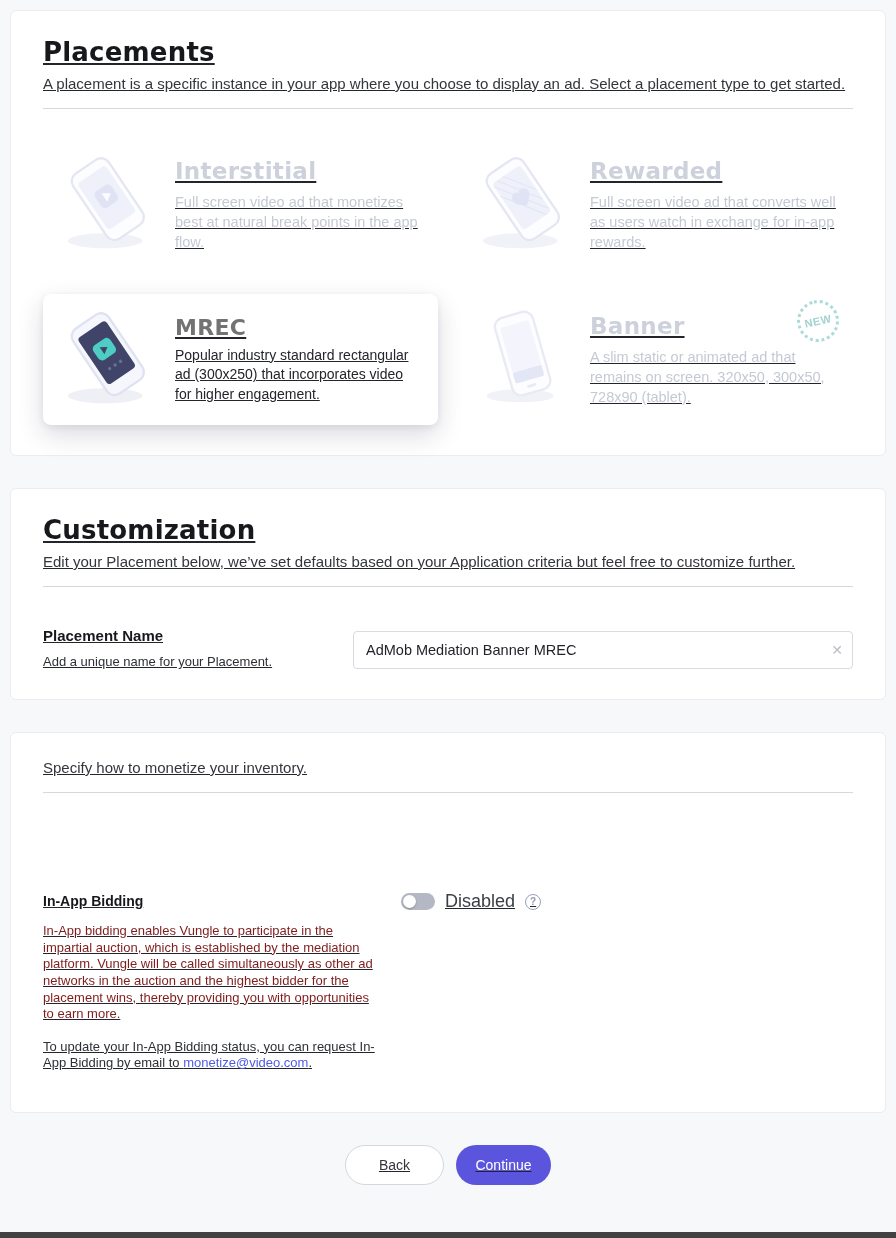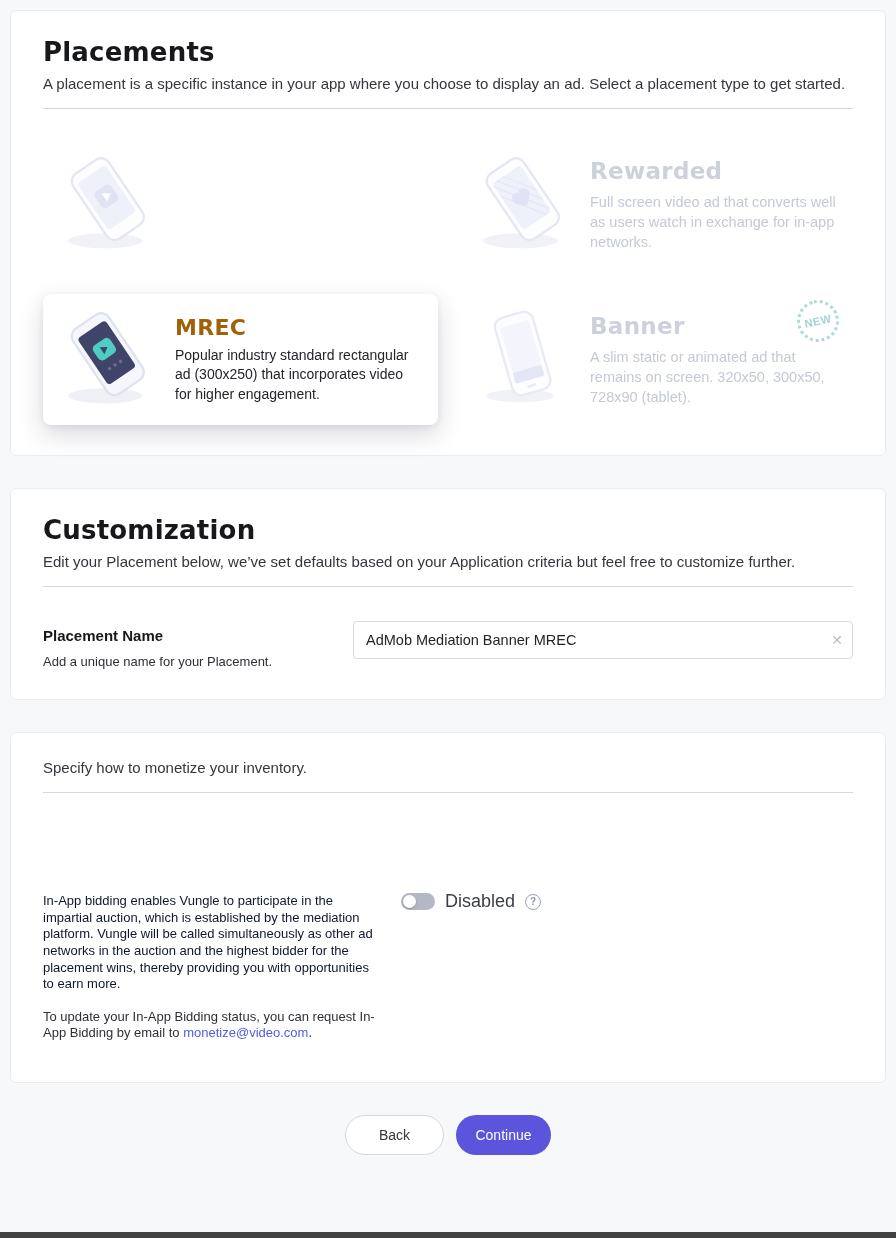--- a/index.html
+++ b/index.html
@@ -5,21 +5,21 @@
   * { box-sizing: border-box; }
   html,body { margin:0; padding:0; }
   body {
     width: 896px; height: 1238px;
     background: #f7f8f9;
     font-family: "Liberation Sans", sans-serif;
     color: #23252b;
     position: relative;
     overflow: hidden;
   }
-  .page { padding: 10px 10px 0; }
+  .page { padding: 10px 10px 0; text-decoration: underline; }
   .card {
     background: #fff;
     border: 1px solid #ececee;
     border-radius: 6px;
     padding: 26px 32px 30px;
     margin-bottom: 32px;
   }
   h1.card-title {
     font-family: "DejaVu Sans", sans-serif;
     font-size: 26px; font-weight: 700;
@@ -52,33 +52,33 @@
     margin: 0 0 8px; color: #ccd1db; letter-spacing: .3px;
   }
   .ptype p {
     margin: 0; font-size: 14.5px; line-height: 1.38; color: #c4c9d3;
   }
   .ptype.selected {
     background: #fff; border-radius: 8px;
     box-shadow: 0 10px 26px rgba(30,34,60,.16), 0 2px 6px rgba(30,34,60,.08);
     padding: 12px 20px 12px 8px;
   }
-  .ptype.selected h3 { color: #a16207; font-size: 22px; margin-bottom: 6px; }
+  .ptype.selected h3 { color: #737373; font-size: 22px; margin-bottom: 6px; }
   .ptype.selected p { color: #23252b; font-size: 14px; line-height: 1.4; }
   .new-badge {
     position: absolute; top: 6px; right: 14px;
     width: 42px; height: 42px; border-radius: 50%;
     border: 3px dotted #aadbd8; color: #9fd4d2;
     display: flex; align-items: center; justify-content: center;
     font-size: 11px; font-weight: 700; letter-spacing: .5px;
     transform: rotate(-12deg);
   }
 
   
-  .custom-row { display: flex; align-items: flex-start; margin-top: 34px; }
+  .custom-row { display: flex; align-items: flex-end; margin-top: 34px; }
   .field-label { font-size: 15px; font-weight: 700; color: #17181c; margin: 6px 0 10px; }
   .field-help { font-size: 13px; color: #2d3036; margin: 0; }
   .custom-left { flex: 1; }
   .input-wrap { position: relative; width: 500px; margin-left: 16px; }
   .text-input {
     width: 100%; height: 38px;
     border: 1px solid #d8dbe2; border-radius: 4px;
     padding: 0 34px 0 12px; font-size: 14.5px; color: #22242a;
     font-family: "Liberation Sans", sans-serif;
     outline: none; background: #fff;
@@ -86,21 +86,21 @@
   .clear-x {
     position: absolute; right: 10px; top: 50%; transform: translateY(-52%);
     color: #b9bec7; font-size: 14px; cursor: pointer; line-height: 1;
   }
 
   
   .monet-row { display: flex; align-items: flex-start; margin-top: 100px; }
   .monet-left { width: 340px; flex: none; }
   .monet-right { display: flex; align-items: center; gap: 10px; margin-left: 18px; margin-top: -2px; }
   .bid-label { font-size: 14px; font-weight: 700; color: #17181c; margin: 0 0 14px; }
-  .bid-desc { font-size: 13px; line-height: 1.28; color: #0f172a; margin: 0 0 16px; }
+  .bid-desc { font-size: 13px; line-height: 1.28; color: #7f1d1d; margin: 0 0 16px; }
   .bid-note { font-size: 13px; line-height: 1.28; color: #2d3036; margin: 0; }
   .email-link { color: #4f5de4; text-decoration: none; cursor: pointer; }
   .toggle {
     width: 34px; height: 17px; border-radius: 9px;
     background: #b3b8c4; position: relative; cursor: pointer; flex: none;
   }
   .toggle::after {
     content: ''; position: absolute; left: 2px; top: 2px;
     width: 13px; height: 13px; border-radius: 50%; background: #fff;
     box-shadow: 0 1px 2px rgba(0,0,0,.25);
@@ -153,37 +153,41 @@
           <svg viewBox="0 0 120 110" width="112" height="103">
             <ellipse cx="58" cy="96" rx="40" ry="8" fill="#f0f2f7"></ellipse>
             <g transform="rotate(-34 60 52)">
               <rect x="38" y="10" width="46" height="84" rx="10" fill="#fdfdff" stroke="#e4e7f2" stroke-width="2.5"></rect>
               <rect x="43" y="20" width="36" height="60" rx="4" fill="#eef0fa"></rect>
               <rect x="51" y="38" width="21" height="21" rx="5" fill="#dfe3f4"></rect>
               <path d="M59 43 l8 5.5 l-8 5.5 z" fill="#fdfdff"></path>
             </g>
           </svg>
         </span>
+        <div class="text">
+          <h3>Interstitial</h3>
+          <p>Full screen video ad that monetizes best at natural break points in the app flow.</p>
+        </div>
       </div>
 
       <div class="ptype">
         <span class="icon">
           <svg viewBox="0 0 120 110" width="112" height="103">
             <ellipse cx="58" cy="96" rx="40" ry="8" fill="#f0f2f7"></ellipse>
             <g transform="rotate(-34 60 52)">
               <rect x="38" y="10" width="46" height="84" rx="10" fill="#fdfdff" stroke="#e4e7f2" stroke-width="2.5"></rect>
               <rect x="43" y="20" width="36" height="60" rx="4" fill="#eef0fa"></rect>
               <path d="M43 24 l36 52 M43 36 l30 44 M49 20 l30 44 M57 20 l22 32" stroke="#e3e6f4" stroke-width="1.2" fill="none"></path>
               <path d="M61 60 c-9 -6.5 -13 -12 -7.5 -17 c3.3 -3 7.5 -1 7.5 2.2 c0 -3.2 4.2 -5.2 7.5 -2.2 c5.5 5 1.5 10.5 -7.5 17 z" fill="#dfe3f4"></path>
             </g>
           </svg>
         </span>
         <div class="text">
           <h3>Rewarded</h3>
-          <p>Full screen video ad that converts well as users watch in exchange for in-app networks.</p>
+          <p>Full screen video ad that converts well as users watch in exchange for in-app rewards.</p>
         </div>
       </div>
 
       <div class="ptype selected">
         <span class="icon">
           <svg viewBox="0 0 120 110" width="112" height="103">
             <ellipse cx="58" cy="96" rx="40" ry="8" fill="#eef0f6"></ellipse>
             <g transform="rotate(-34 60 52)">
               <rect x="38" y="10" width="46" height="84" rx="10" fill="#f6f7fd" stroke="#dfe2f0" stroke-width="2.5"></rect>
               <rect x="43" y="20" width="36" height="60" rx="4" fill="#3f4468"></rect>
@@ -239,20 +243,21 @@
       </div>
     </div>
   </section>
 
   <section class="card" style="padding-bottom:40px;">
     <p class="card-subtitle">Specify how to monetize your inventory.</p>
     <hr class="divider">
 
     <div class="monet-row">
       <div class="monet-left">
+        <div class="bid-label">In-App Bidding</div>
         <p class="bid-desc">In-App bidding enables Vungle to participate in the impartial auction, which is established by the mediation platform. Vungle will be called simultaneously as other ad networks in the auction and the highest bidder for the placement wins, thereby providing you with opportunities to earn more.</p>
         <p class="bid-note"><span>To update your In-App Bidding status, you can request In-App Bidding by email to </span><a class="email-link">monetize@video.com</a><span>.</span></p>
       </div>
       <div class="monet-right">
         <span class="toggle"></span>
         <span class="toggle-status">Disabled</span>
         <span class="help-circle">?</span>
       </div>
     </div>
   </section>

